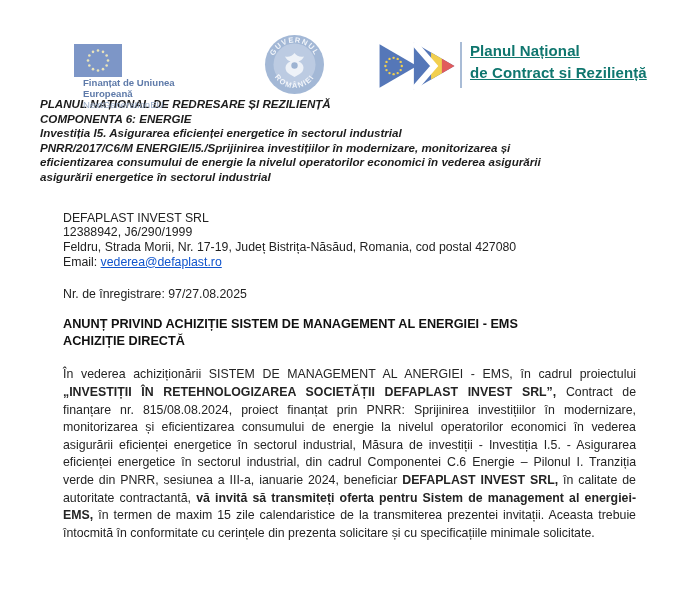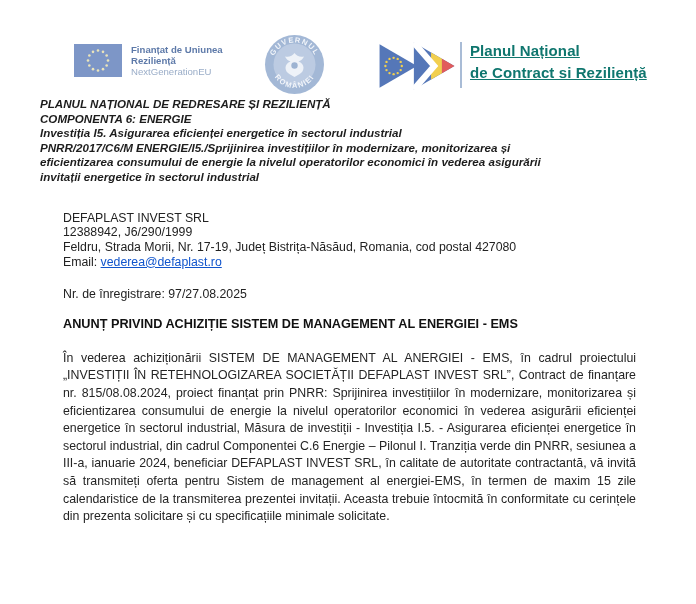--- a/index.html
+++ b/index.html
@@ -10,21 +10,21 @@
     height: 604px;
     background: #ffffff;
     font-family: "Liberation Sans", "DejaVu Sans", sans-serif;
     color: #2b2b2b;
     overflow: hidden;
   }
 
   
   .logos { position: relative; height: 97px; }
 
-  .eu-logo { position: absolute; left: 74px; top: 44px; display: flex; align-items: flex-start; }
+  .eu-logo { position: absolute; left: 74px; top: 44px; display: flex; align-items: flex-start; flex-direction: column; }
   .eu-flag-svg { display: block; }
   .eu-text { margin-left: 9px; padding-top: 1px; line-height: 10.8px; font-size: 9.6px; }
   .eu-text .t1, .eu-text .t2 { font-weight: bold; color: #5e7aa9; display: block; }
   .eu-text .t3 { color: #9aadc8; display: block; }
 
   .gov-seal { position: absolute; left: 264px; top: 34px; }
 
   .pnrr-logo { position: absolute; left: 378px; top: 34px; height: 62px; }
   .pnrr-arrows { position: absolute; left: 0; top: 3px; }
   .pnrr-sep { position: absolute; left: 82px; top: 8px; width: 2px; height: 46px; background: #a9bcd6; }
@@ -57,21 +57,21 @@
     color: #111;
   }
 
   .body-paragraph {
     margin-top: 17px;
     font-size: 12.35px;
     line-height: 17.6px;
     text-align: justify;
     color: #242424;
   }
-  .body-paragraph .b { font-weight: normal; }
+  .body-paragraph .b { font-weight: bold; }
 </style>
 </head>
 <body>
 
 <div class="page">
 
   <div class="logos">
 
     <div class="eu-logo">
       <svg class="eu-flag-svg" width="48" height="33" viewBox="0 0 48 33">
@@ -86,21 +86,21 @@
             <circle cx="24.00" cy="26.50" r="1.3" fill="#ece5ba"></circle>
             <circle cx="19.00" cy="25.16" r="1.3" fill="#ece5ba"></circle>
             <circle cx="15.34" cy="21.50" r="1.3" fill="#ece5ba"></circle>
             <circle cx="14.00" cy="16.50" r="1.3" fill="#ece5ba"></circle>
             <circle cx="15.34" cy="11.50" r="1.3" fill="#ece5ba"></circle>
             <circle cx="19.00" cy="7.84" r="1.3" fill="#ece5ba"></circle>
           </g>
       </svg>
       <span class="eu-text">
         <span class="t1">Finanțat de Uniunea</span>
-        <span class="t2">Reziliență</span>
+        <span class="t2">Europeană</span>
         <span class="t3">NextGenerationEU</span>
       </span>
     </div>
 
     <svg class="gov-seal" width="61" height="61" viewBox="0 0 61 61">
       <circle cx="30.5" cy="30.5" r="29.5" fill="#a3b8d6"></circle>
       <circle cx="30.5" cy="30.5" r="21" fill="#bccbe2"></circle>
       <path id="seal-arc-top" d="M 8.5,30.5 A 22,22 0 0 1 52.5,30.5" fill="none"></path>
       <path id="seal-arc-bottom" d="M 7,30.5 A 23.5,23.5 0 0 0 54,30.5" fill="none"></path>
       <text font-size="7.5" font-weight="bold" fill="#f2f5fa" letter-spacing="1.2">
@@ -144,34 +144,35 @@
       </div>
     </div>
   </div>
 
   <div class="header-lines">
       <div>PLANUL NAȚIONAL DE REDRESARE ȘI REZILIENȚĂ</div>
       <div>COMPONENTA 6: ENERGIE</div>
       <div>Investiția I5. Asigurarea eficienței energetice în sectorul industrial</div>
       <div>PNRR/2017/C6/M ENERGIE/I5./Sprijinirea investițiilor în modernizare, monitorizarea și</div>
       <div>eficientizarea consumului de energie la nivelul operatorilor economici în vederea asigurării</div>
-      <div>invitații energetice în sectorul industrial</div>
+      <div>asigurării energetice în sectorul industrial</div>
     </div>
 
   <div class="content">
 
     <div class="address">
       <div>DEFAPLAST INVEST SRL</div>
       <div>12388942, J6/290/1999</div>
       <div>Feldru, Strada Morii, Nr. 17-19, Județ Bistrița-Năsăud, Romania, cod postal 427080</div>
       <div><span>Email: </span><a class="email-link">vederea@defaplast.ro</a></div>
     </div>
 
     <div class="reg-number">Nr. de înregistrare: 97/27.08.2025</div>
 
     <div class="doc-title">
       <div>ANUNȚ PRIVIND ACHIZIȚIE SISTEM DE MANAGEMENT AL ENERGIEI - EMS</div>
+      <div>ACHIZIȚIE DIRECTĂ</div>
     </div>
 
     <div class="body-paragraph"><span>În vederea achiziționării SISTEM DE MANAGEMENT AL ANERGIEI - EMS, în cadrul proiectului </span><span class="b">„INVESTIȚII ÎN RETEHNOLOGIZAREA SOCIETĂȚII DEFAPLAST INVEST SRL”,</span><span> Contract de finanțare nr. 815/08.08.2024, proiect finanțat prin PNRR: Sprijinirea investițiilor în modernizare, monitorizarea și eficientizarea consumului de energie la nivelul operatorilor economici în vederea asigurării eficienței energetice în sectorul industrial, Măsura de investiții - Investiția I.5. - Asigurarea eficienței energetice în sectorul industrial, din cadrul Componentei C.6 Energie – Pilonul I. Tranziția verde din PNRR, sesiunea a III-a, ianuarie 2024, beneficiar </span><span class="b">DEFAPLAST INVEST SRL,</span><span> în calitate de autoritate contractantă, </span><span class="b">vă invită să transmiteți oferta pentru Sistem de management al energiei-EMS,</span><span> în termen de maxim 15 zile calendaristice de la transmiterea prezentei invitații. Aceasta trebuie întocmită în conformitate cu cerințele din prezenta solicitare și cu specificațiile minimale solicitate.</span></div>
 
   </div>
 </div>
 
 </body></html>

